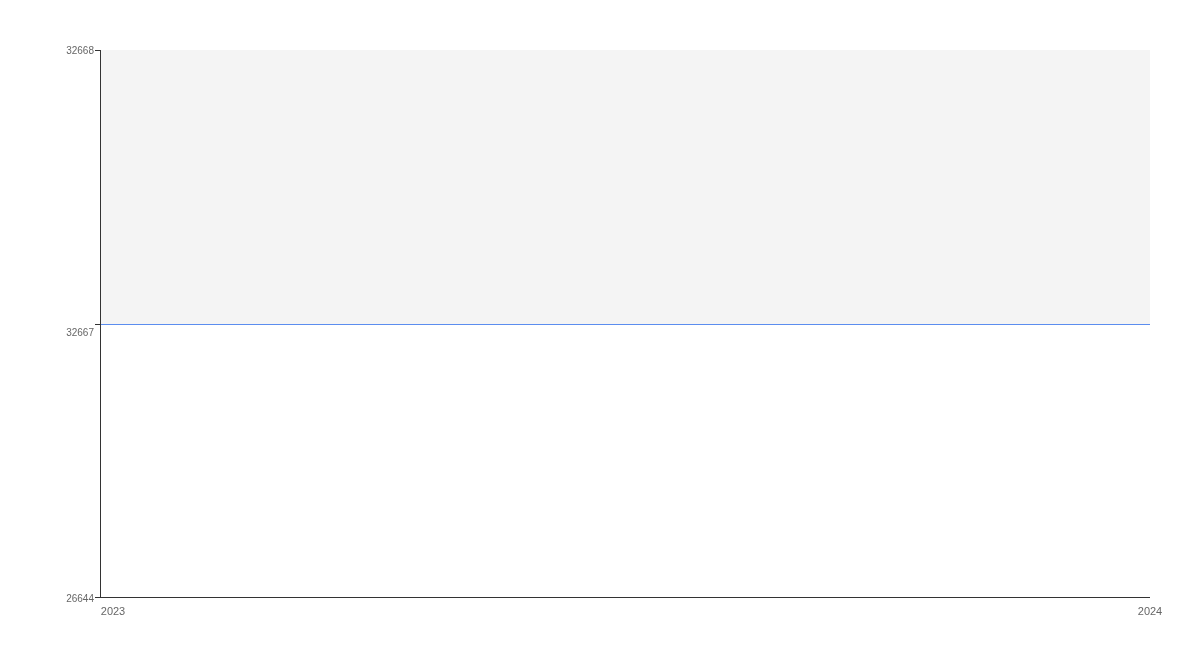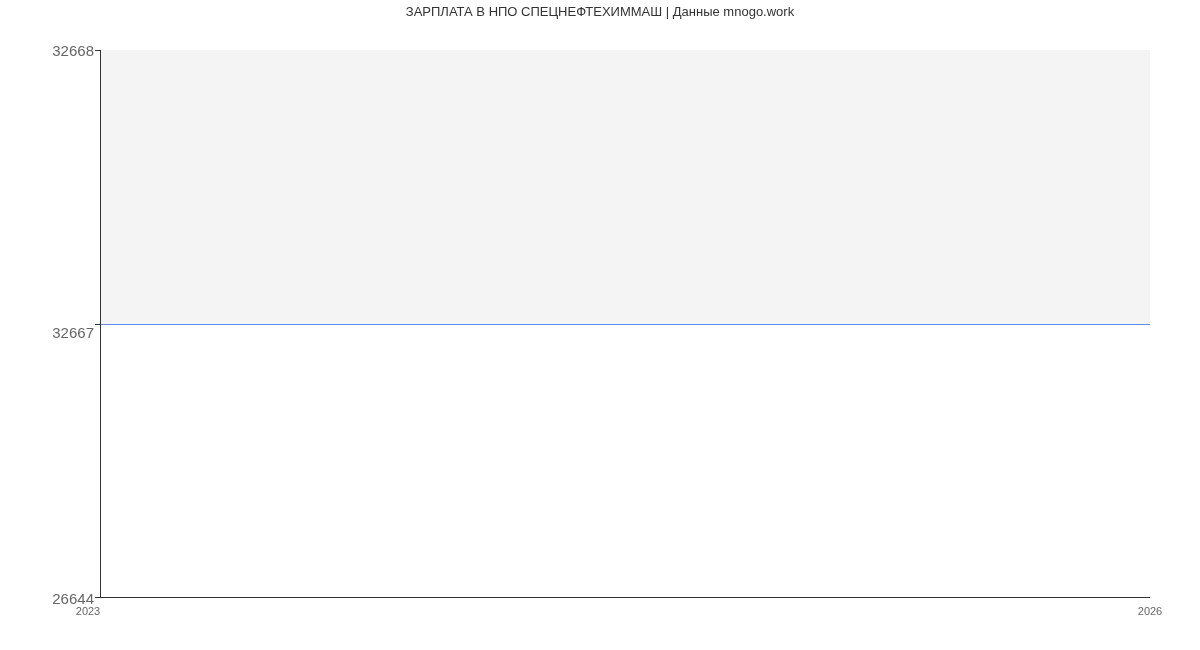--- a/index.html
+++ b/index.html
@@ -47,21 +47,21 @@
     position: absolute;
     left: 0;
     top: 50%;
     width: 100%;
     height: 0;
     border-top: 1.5px solid #5b8def;
   }
   .y-tick-label {
     position: absolute;
     right: 1106px; 
-    font-size: 15px;
+    font-size: 10px;
     color: #666;
     text-align: right;
     transform: translateY(-50%);
     white-space: nowrap;
   }
   .y-tick-mark {
     position: absolute;
     left: 95px;
     width: 5px;
     height: 1px;
@@ -74,31 +74,30 @@
     color: #666;
     transform: translateX(-50%);
     white-space: nowrap;
   }
 </style>
 </head>
 <body>
 
 <div class="chart-wrap">
 
-  <div class="title">ЗАРПЛАТА В НПО СПЕЦНЕФТЕХИММАШ | Данные mnogo.work</div>
 
   <div class="y-tick-label" style="top:50px;">32668</div>
   <div class="y-tick-label" style="top:332px;">32667</div>
   <div class="y-tick-label" style="top:598px;">26644</div>
 
   <div class="y-tick-mark" style="top:50px;"></div>
   <div class="y-tick-mark" style="top:324px;"></div>
   <div class="y-tick-mark" style="top:597px;"></div>
 
-  <div class="x-tick-label" style="left:88px;">2023</div>
-  <div class="x-tick-label" style="left:1150px;">2026</div>
+  <div class="x-tick-label" style="left:113px;">2023</div>
+  <div class="x-tick-label" style="left:1150px;">2024</div>
 
   <div class="plot-area">
     <div class="upper-half"></div>
     <div class="series-line"></div>
   </div>
 
 </div>
 
 </body></html>

